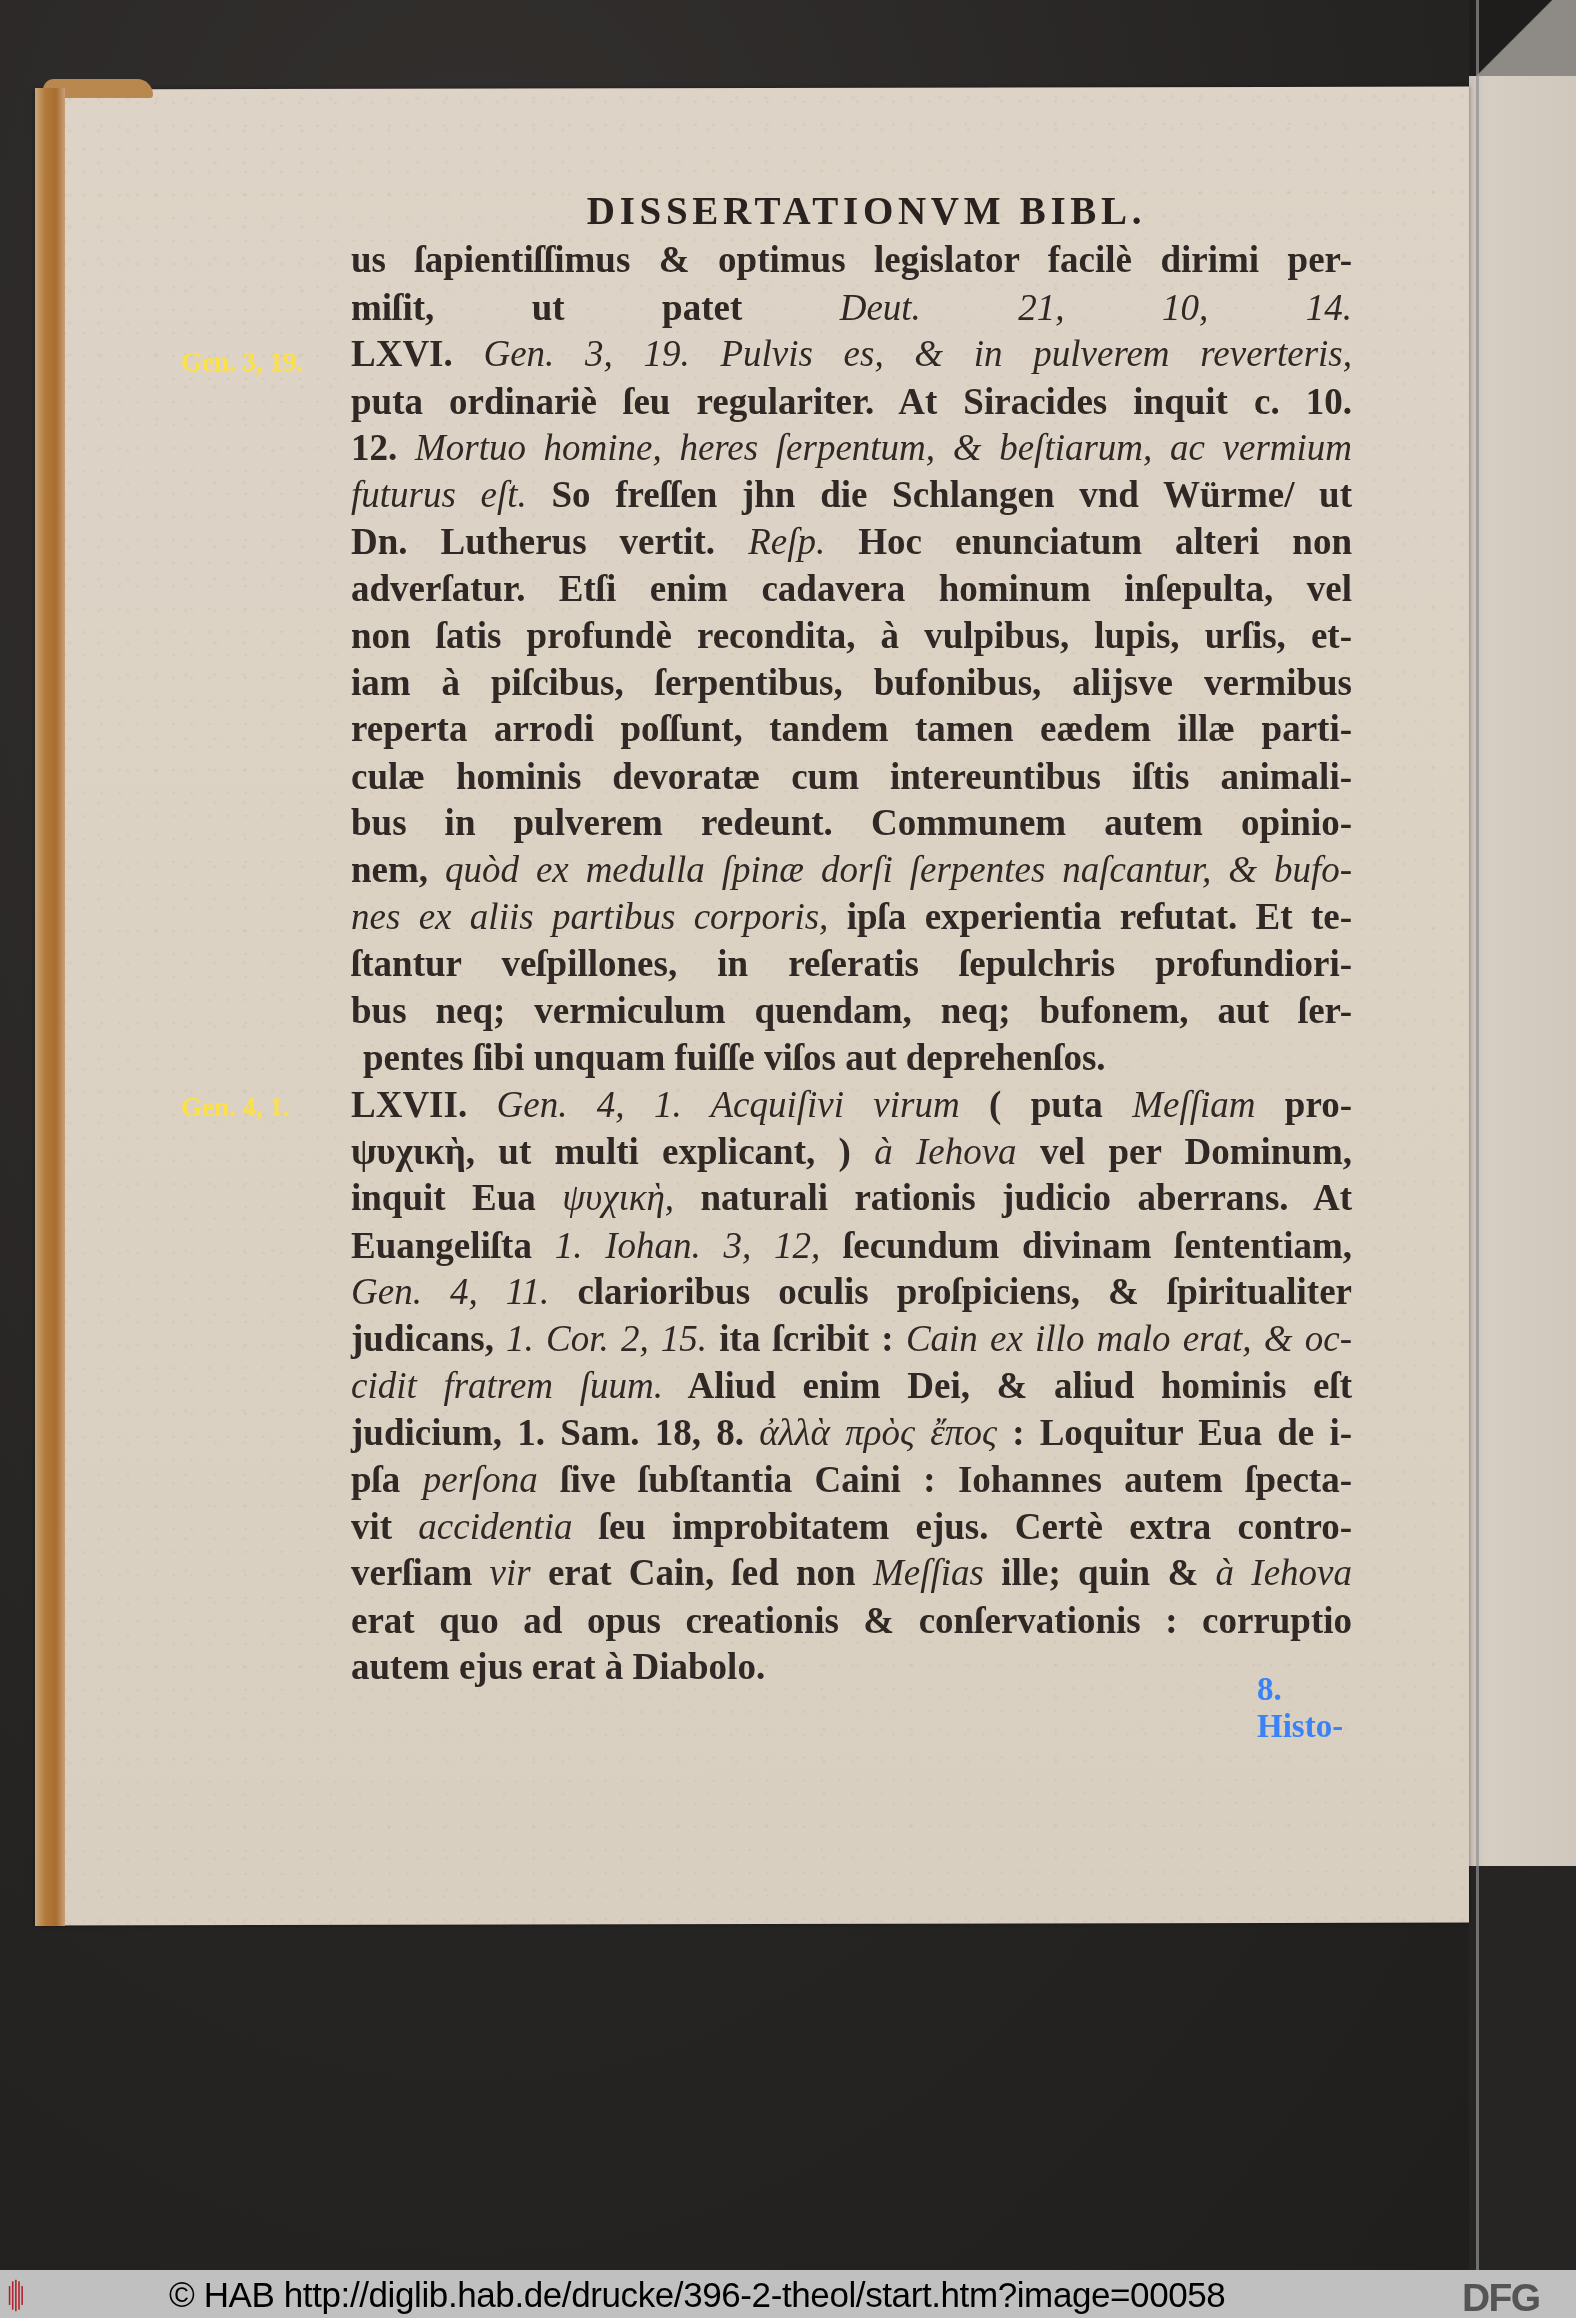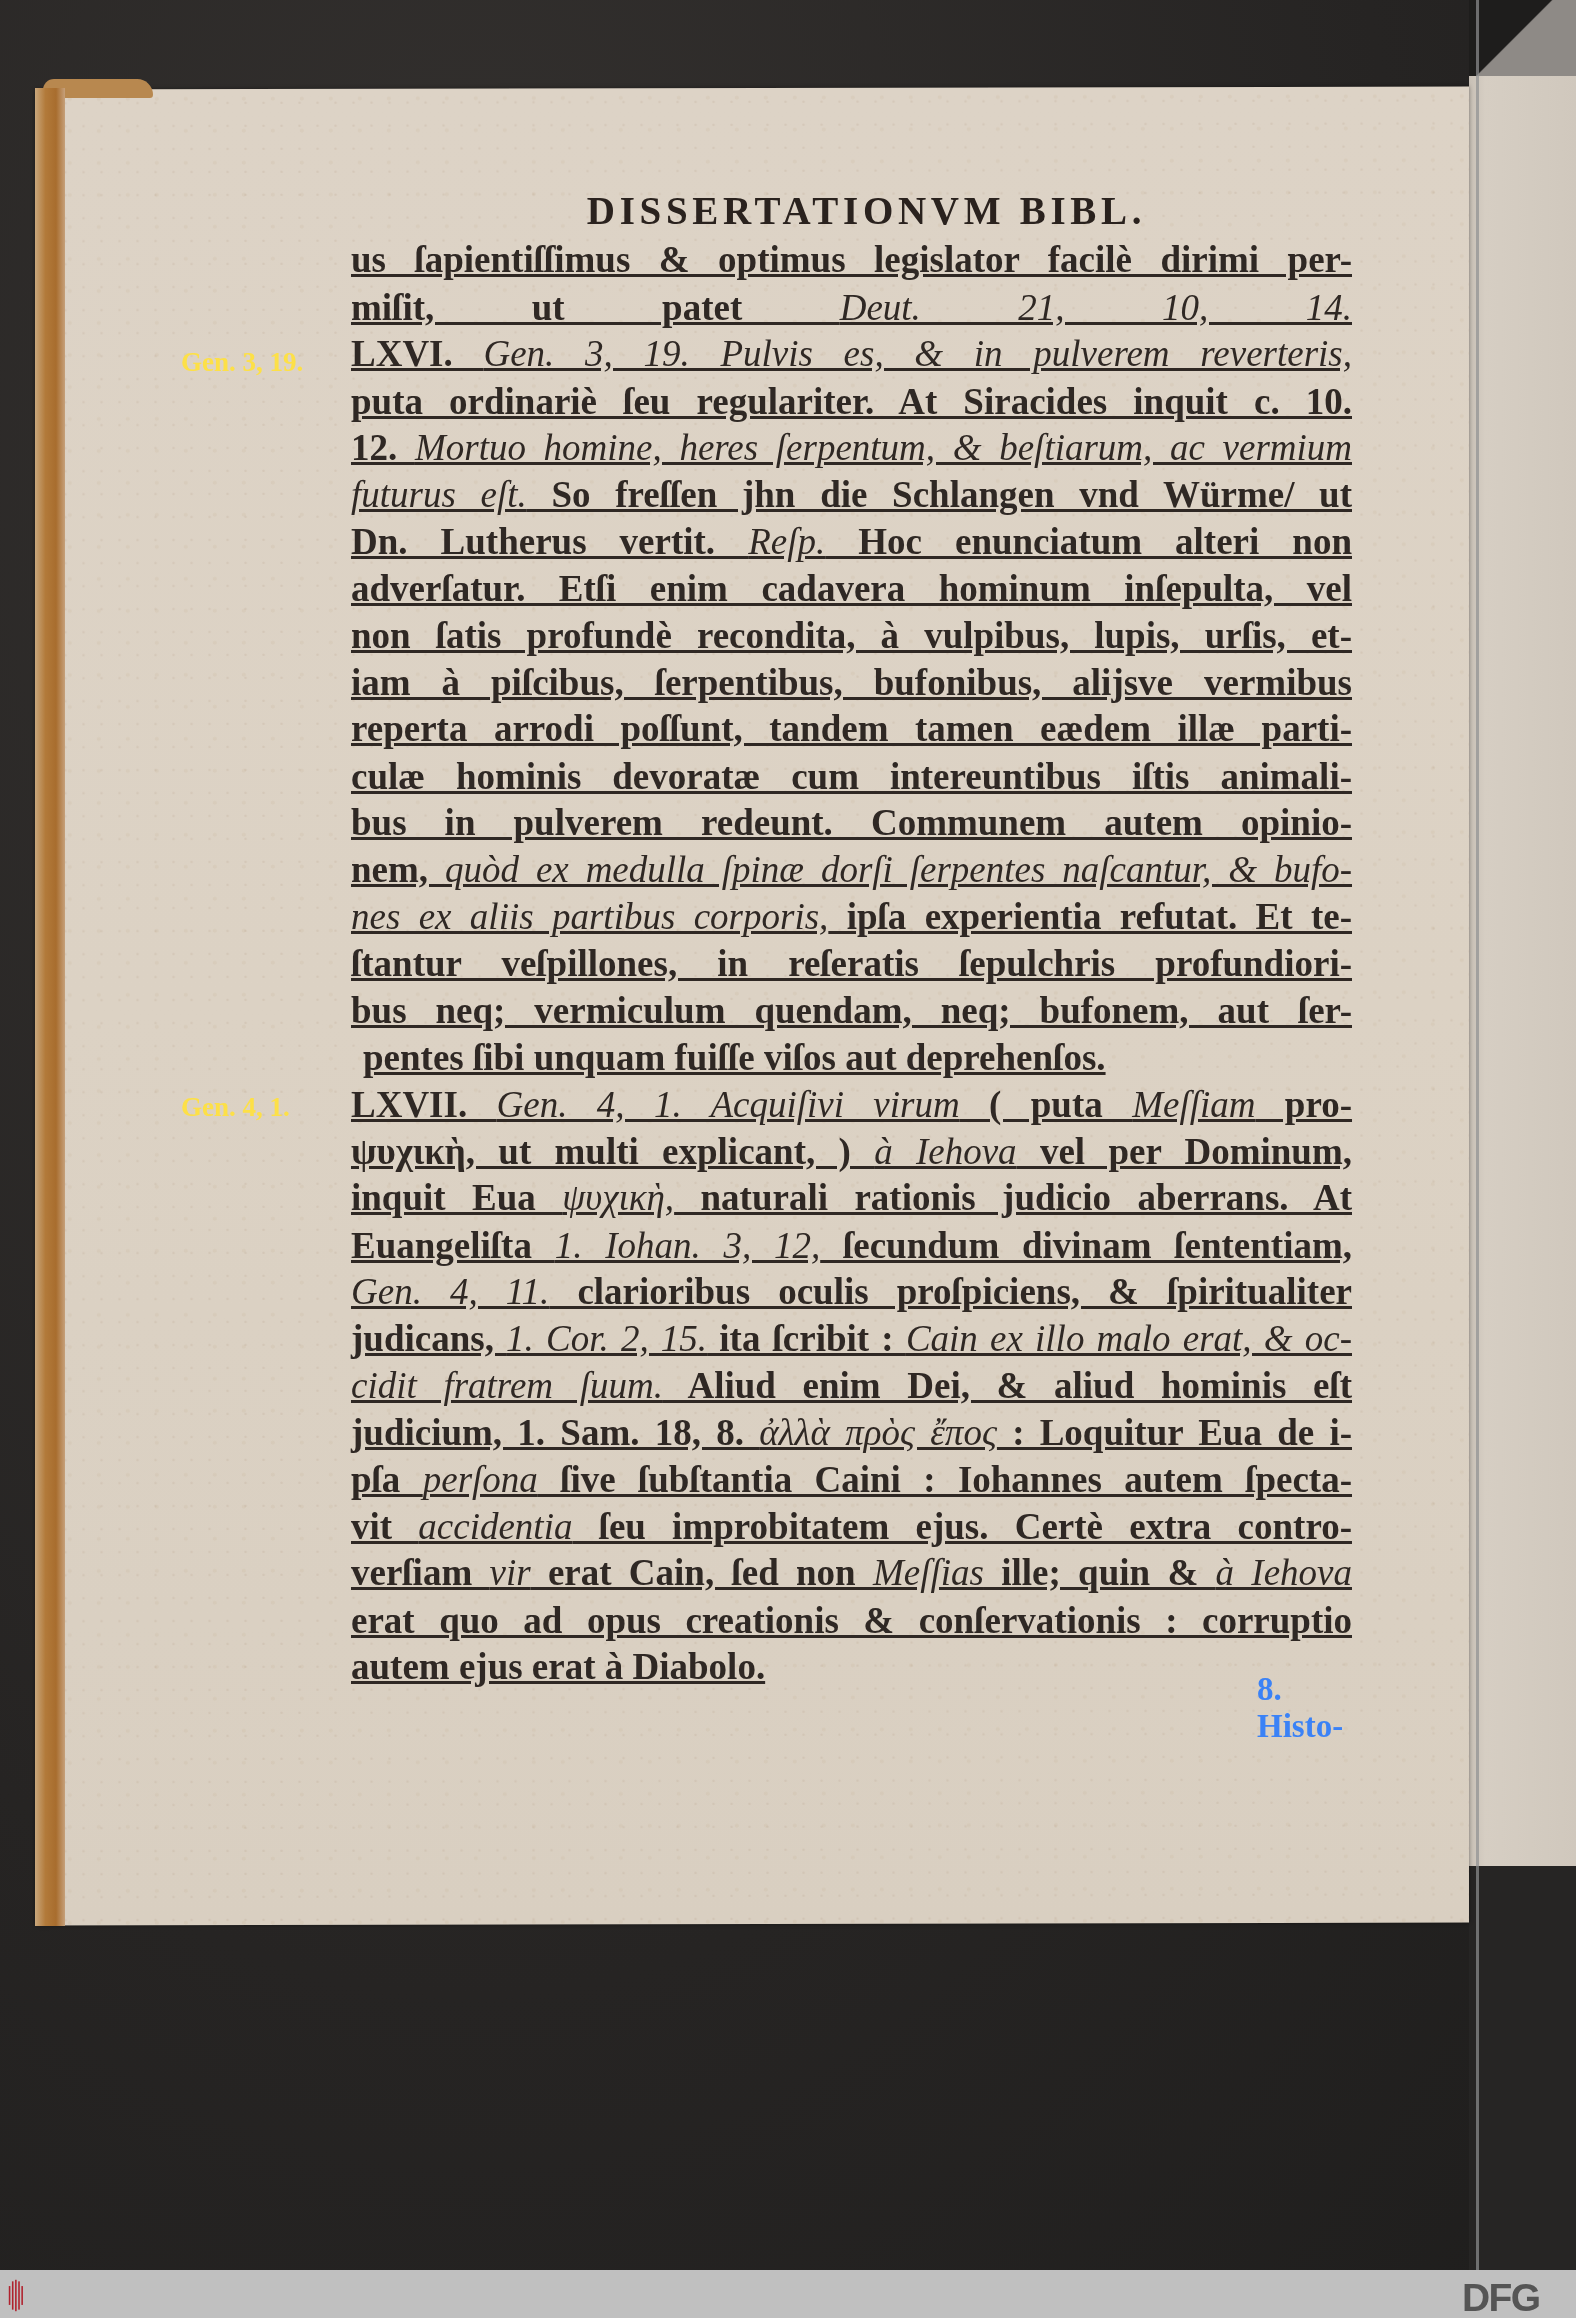--- a/index.html
+++ b/index.html
@@ -62,21 +62,20 @@
   .running-head {
     position:absolute; left:583px; top:188px; width:567px; text-align:center;
     font-size:39px; letter-spacing:4.7px; font-weight:bold; font-variant:small-caps;
     color:#2a221e;
   }
   .line {
     position:absolute; left:351px; width:1001px; height:47px;
     font-size:37px; line-height:47px; white-space:nowrap;
     text-align:justify; text-align-last:justify; font-weight:bold;
     color:#2f2824;
-    text-decoration:underline;
   }
   .line.last { text-align-last:left; }
   .line i, .it { font-style:italic; font-weight:normal; }
   .margin-note {
     position:absolute; left:181px; font-size:27px; font-weight:bold; color:#fde047;
     white-space:nowrap;
   }
   .catchword {
     position:absolute; left:1257px; top:1671px; font-size:33px; font-weight:bold; color:#3b82f6;
   }
@@ -155,15 +154,16 @@
 <div class="footer">
   <svg class="hab-logo" viewBox="0 0 22 44">
     <g fill="#b0222e">
       <rect x="1" y="10" width="2" height="24"></rect>
         <rect x="5" y="4" width="2" height="36"></rect>
       <rect x="9" y="2" width="2" height="40"></rect>
         <rect x="13" y="4" width="2" height="36"></rect>
       <rect x="17" y="10" width="2" height="24"></rect>
     </g>
   </svg>
+  <div class="footer-text">© HAB http://diglib.hab.de/drucke/396-2-theol/start.htm?image=00058</div>
   <div class="dfg-logo">DFG</div>
 </div>
 
 
 </body></html>

